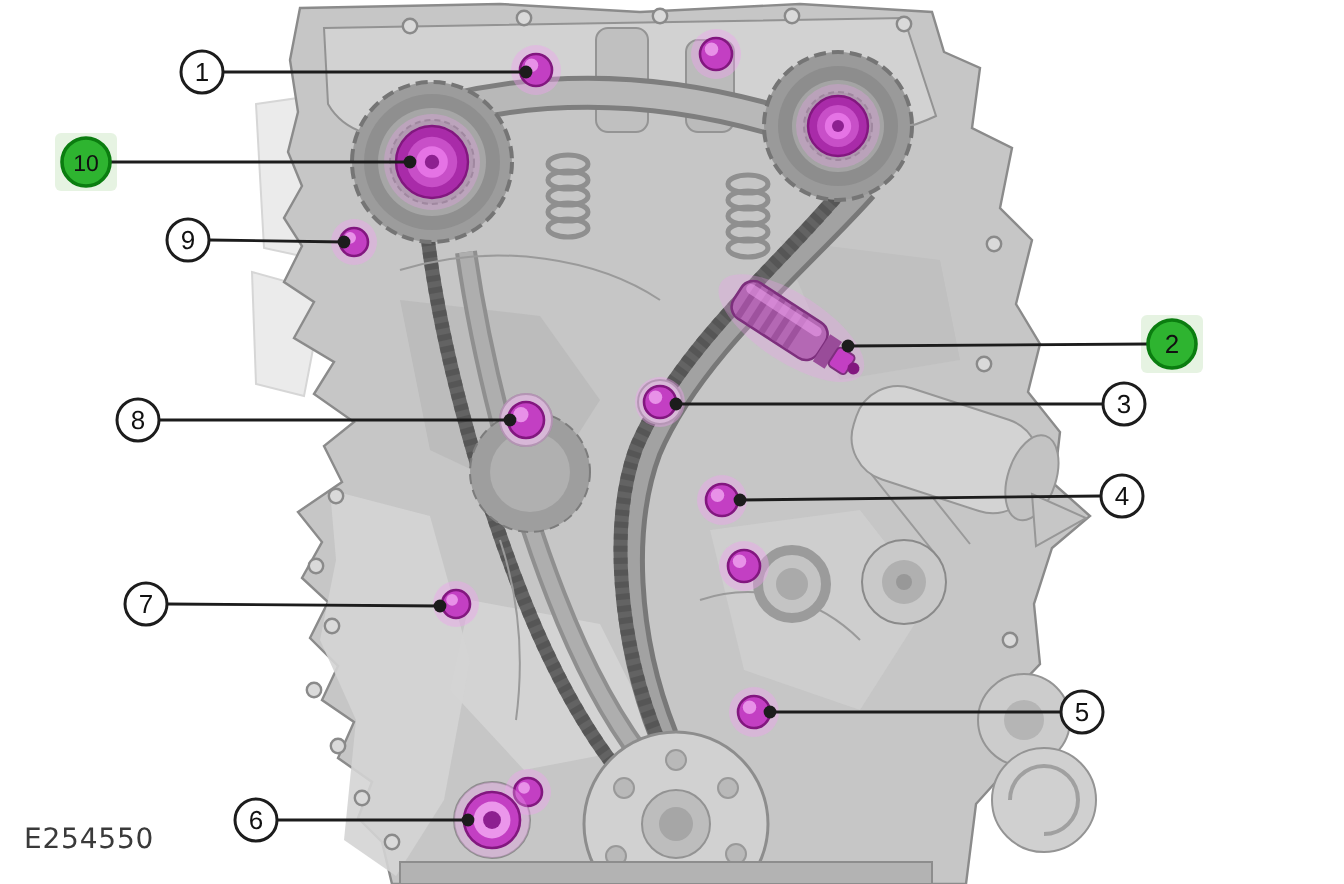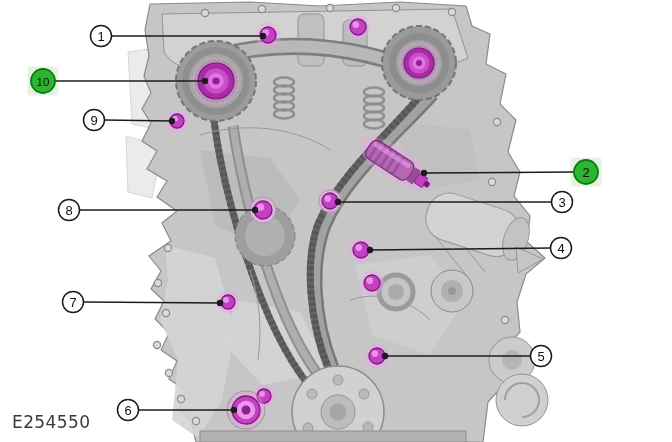--- a/index.html
+++ b/index.html
@@ -2,21 +2,21 @@
 <html><head>
 <meta charset="utf-8">
 <style>
   html,body{margin:0;padding:0;background:#ffffff;}
   .stage{
     position:relative;width:672px;height:442px;background:#ffffff;overflow:hidden;
     font-family:"Liberation Sans","DejaVu Sans",sans-serif;
   }
   .stage svg{position:absolute;left:0;top:0;}
   .figure-code{
-    position:absolute;left:12px;top:412px;font-size:17px;letter-spacing:.4px;
+    position:absolute;left:12px;top:412px;font-size:14px;letter-spacing:.4px;
     color:#3a3a3a;font-family:"DejaVu Sans","Liberation Sans",sans-serif;
   }
 </style>
 </head>
 <body>
 
 <div class="stage">
   <svg viewBox="0 0 672 442" width="672" height="442">
 
     <g opacity="0.55">

